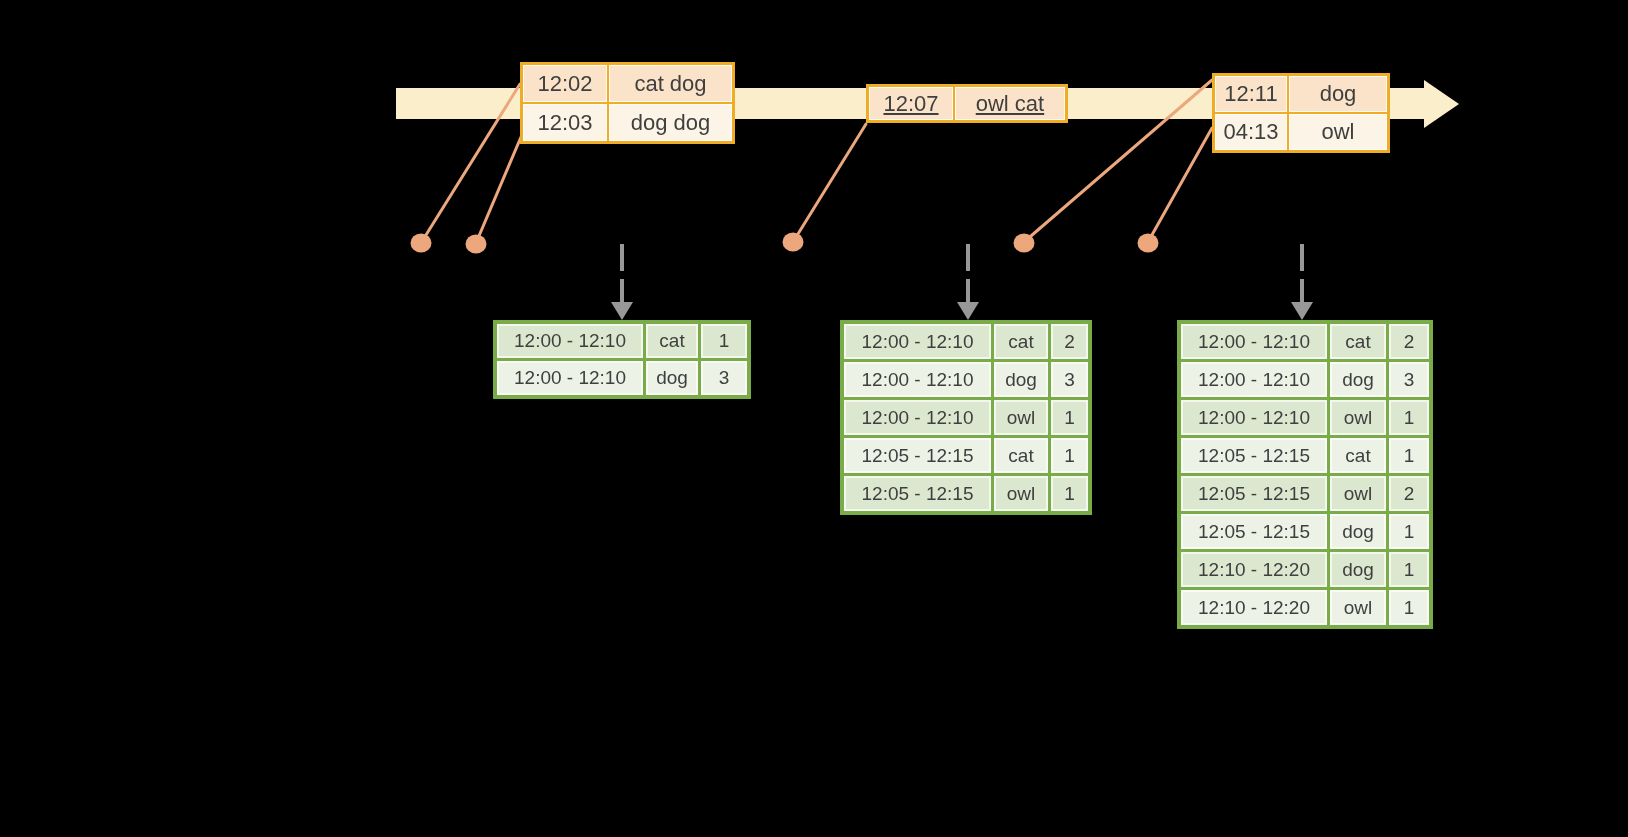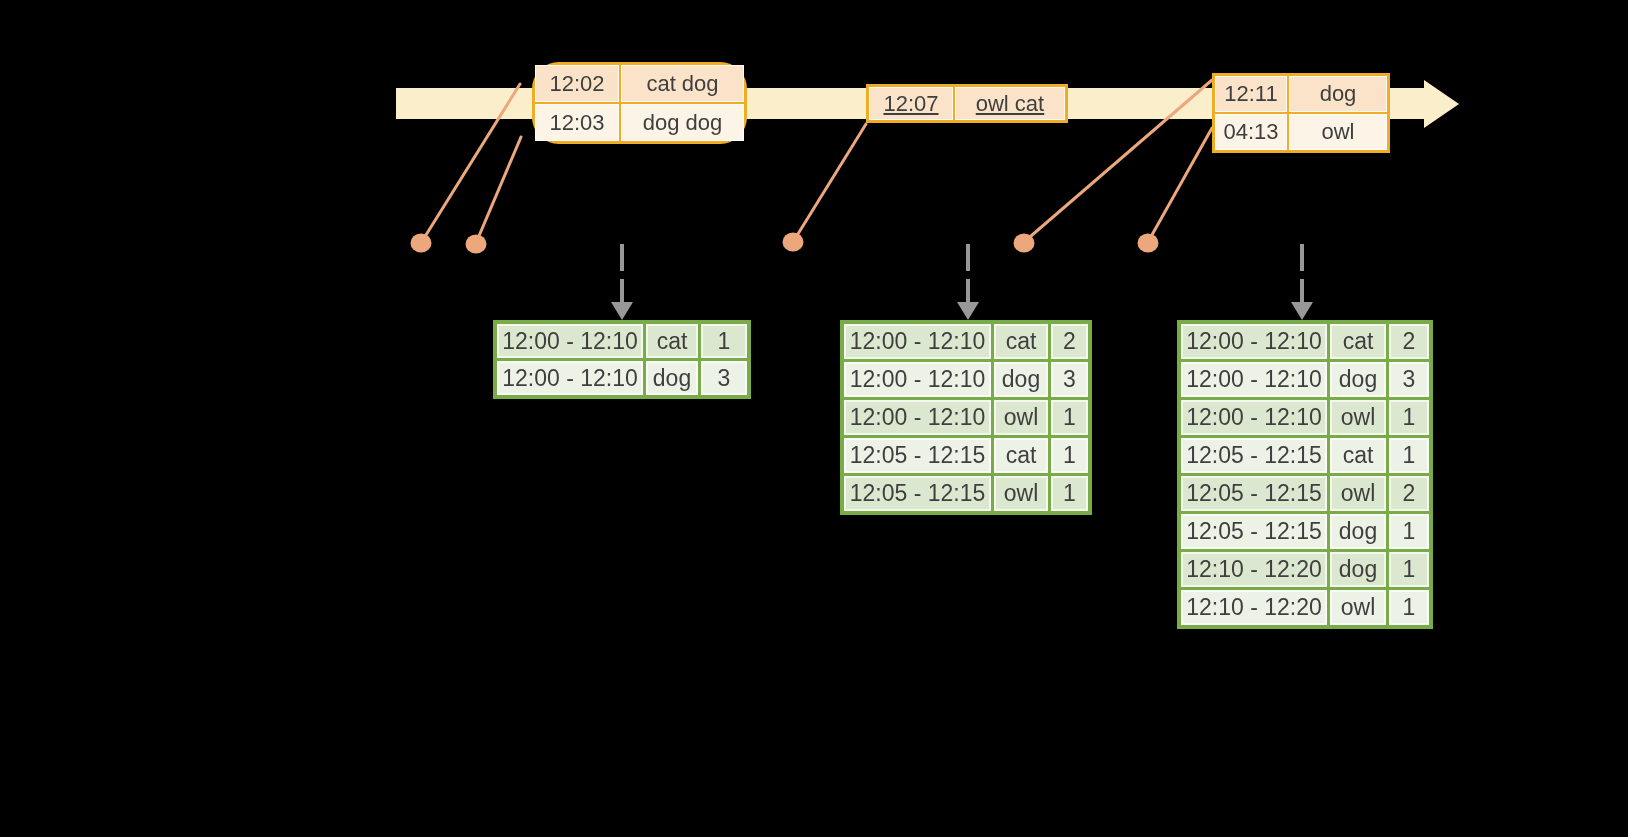--- a/index.html
+++ b/index.html
@@ -32,21 +32,21 @@
     border:3px solid var(--orange-border);
     grid-gap:2px;
   }
   .gtable{
     background:var(--green-border);
     border:4px solid var(--green-border);
     grid-gap:3px;
   }
   .cell{
     display:flex;align-items:center;justify-content:center;
-    font-size:23px;color:var(--text);
+    font-size:19px;color:var(--text);
     box-shadow:inset 0 0 0 2px rgba(255,255,255,0.65);
   }
   .etable .cell{font-size:22px;box-shadow:inset 0 0 0 1px rgba(255,255,255,0.8);}
   .etable .r0{background:var(--orange-row-dark);}
   .etable .r1{background:var(--orange-row-light);}
   .gtable .r0{background:var(--green-row-dark);}
   .gtable .r1{background:var(--green-row-light);}
 </style>
 </head>
 <body>
@@ -77,21 +77,21 @@
     <g>
       <line x1="968" y1="244" x2="968" y2="303" stroke="var(--gray-arrow)" stroke-width="4" stroke-dasharray="27 8"></line>
       <polygon points="957,302 979,302 968,320" fill="var(--gray-arrow)"></polygon>
     </g>
     <g>
       <line x1="1302" y1="244" x2="1302" y2="303" stroke="var(--gray-arrow)" stroke-width="4" stroke-dasharray="27 8"></line>
       <polygon points="1291,302 1313,302 1302,320" fill="var(--gray-arrow)"></polygon>
     </g>
   </svg>
 
-  <div class="dtable etable" style="left: 532px; top: 62px; grid-template-columns: 84px 123px; grid-auto-rows: 37px; border-radius: 27px;">
+  <div class="dtable etable" style="left: 520px; top: 62px; grid-template-columns: 84px 123px; grid-auto-rows: 37px;">
       <div class="cell r0">12:02</div>
       <div class="cell r0">cat dog</div>
       <div class="cell r1">12:03</div>
       <div class="cell r1">dog dog</div>
     </div>
 
   <div class="dtable etable" style="left: 866px; top: 84px; grid-template-columns: 84px 110px; grid-auto-rows: 33px; text-decoration: underline;">
       <div class="cell r0">12:07</div>
       <div class="cell r0">owl cat</div>
     </div>

